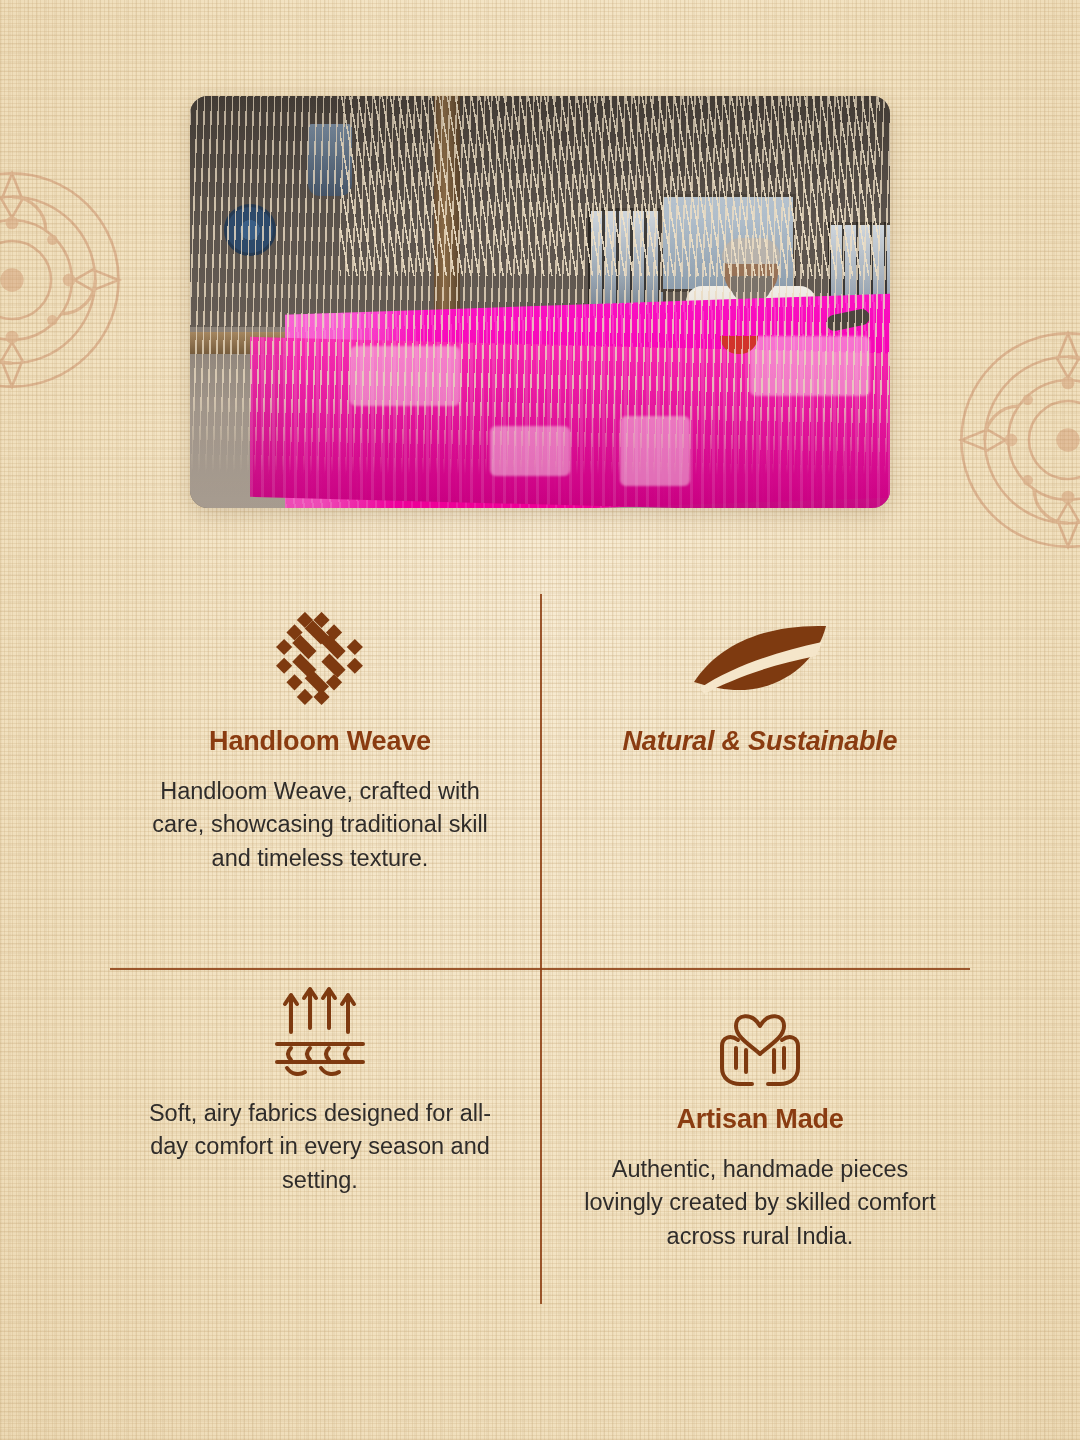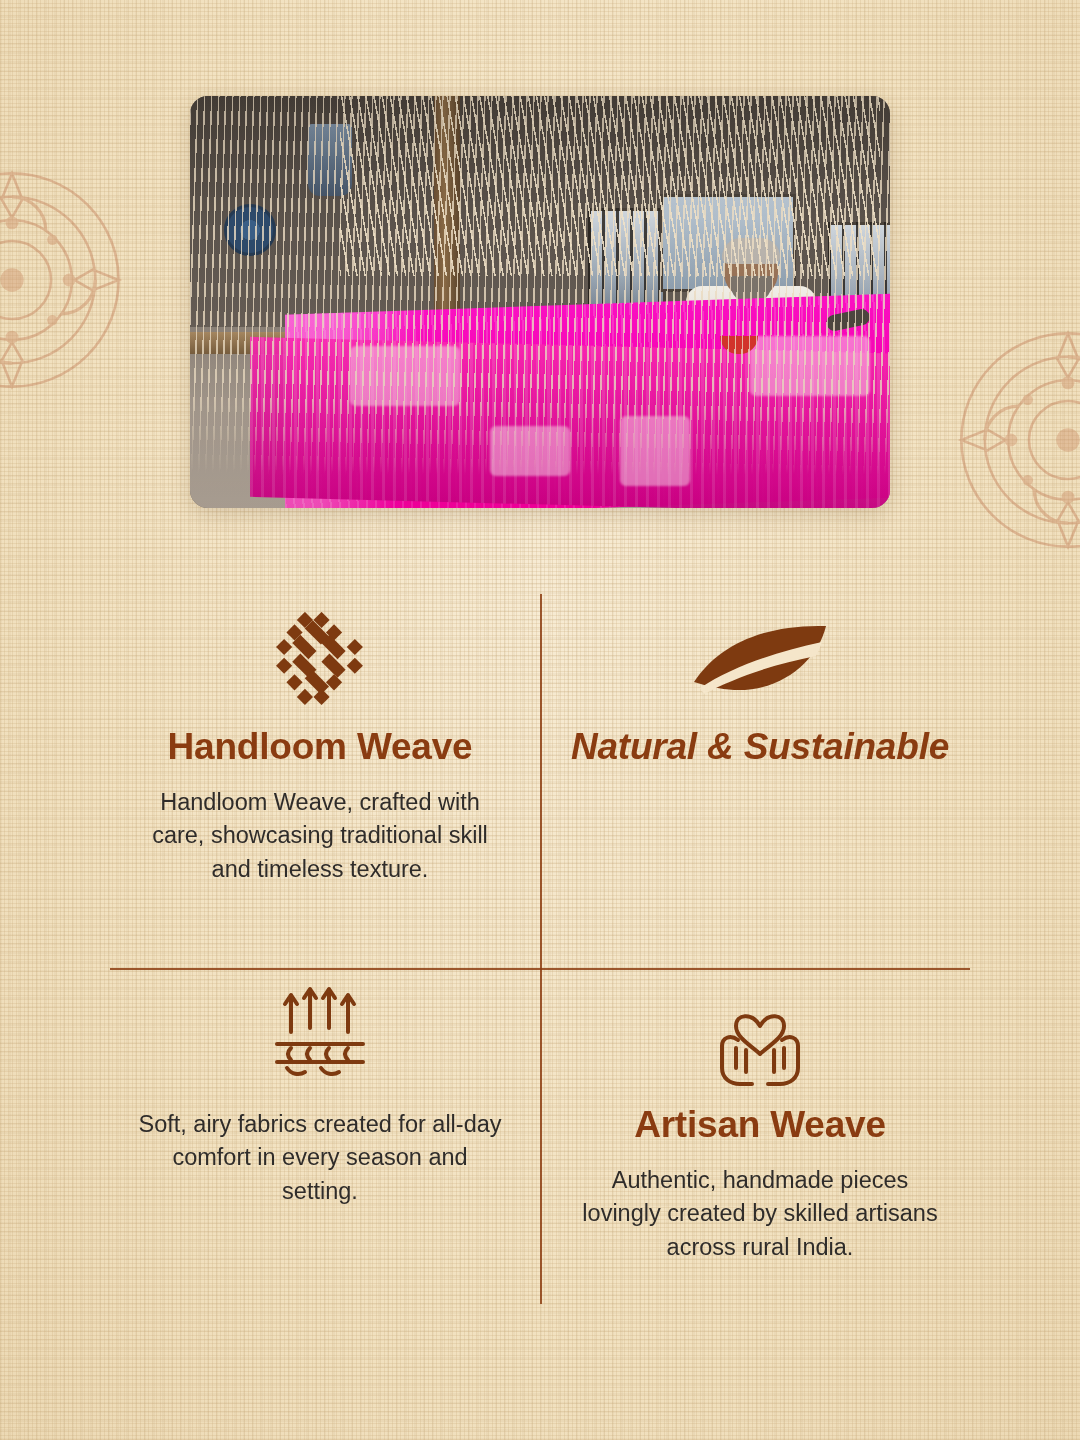--- a/index.html
+++ b/index.html
@@ -208,33 +208,33 @@
   .cell.c3 { left: 440px; top: 392px; }
 
   .cell-icon {
     height: 104px;
     display: flex;
     align-items: center;
     justify-content: center;
     color: #7e3a10;
   }
   .cell-title {
-    font-size: 37px;
+    font-size: 27px;
     font-weight: bold;
     color: #8a3c11;
     letter-spacing: -0.2px;
     margin-top: 14px;
     margin-bottom: 18px;
   }
   .cell-desc {
     font-size: 23.5px;
     line-height: 1.42;
     color: #2f2c2a;
     max-width: 372px;
-    margin: 18px auto;
+    margin: 7px auto;
   }
 </style>
 </head>
 <body>
 
 <div class="canvas">
 
   <div class="mandala left">
     <svg width="260" height="260" viewBox="0 0 200 200">
       <g fill="none" stroke="#c4825c" stroke-width="2">
@@ -394,33 +394,33 @@
           <path d="M12 58 L98 58"></path>
           <path d="M12 76 L98 76"></path>
           <path d="M26 62 C22 66 22 70 26 74"></path>
           <path d="M45 62 C41 66 41 70 45 74"></path>
           <path d="M64 62 C60 66 60 70 64 74"></path>
           <path d="M83 62 C79 66 79 70 83 74"></path>
           <path d="M22 82 C26 88 34 90 40 86"></path>
           <path d="M56 82 C60 88 68 90 74 86"></path>
         </svg>
       </div>
-      <div class="cell-desc">Soft, airy fabrics created for all-day comfort in every season and setting.</div>
+      <div class="cell-desc">Soft, airy fabrics designed for all-day comfort in every season and setting.</div>
     </div>
 
     <div class="cell c3">
       <div class="cell-icon">
         <svg width="116" height="100" viewBox="0 0 116 100" fill="none" stroke="#7e3a10" stroke-width="4" stroke-linecap="round" stroke-linejoin="round">
           <path d="M58 38 C50 24 34 26 34 38 C34 50 50 58 58 66 C66 58 82 50 82 38 C82 26 66 24 58 38 Z"></path>
           <path d="M36 52 C28 46 20 50 20 58 L20 80 C20 90 28 96 38 96 L50 96"></path>
           <path d="M80 52 C88 46 96 50 96 58 L96 80 C96 90 88 96 78 96 L66 96"></path>
           <path d="M34 60 L34 80"></path>
           <path d="M44 62 L44 84"></path>
           <path d="M82 60 L82 80"></path>
           <path d="M72 62 L72 84"></path>
         </svg>
       </div>
-      <div class="cell-title">Artisan Weave</div>
-      <div class="cell-desc">Authentic, handmade pieces lovingly created by skilled artisans across rural India.</div>
+      <div class="cell-title">Artisan Made</div>
+      <div class="cell-desc">Authentic, handmade pieces lovingly created by skilled comfort across rural India.</div>
     </div>
   </div>
 
 </div>
 
 </body></html>

